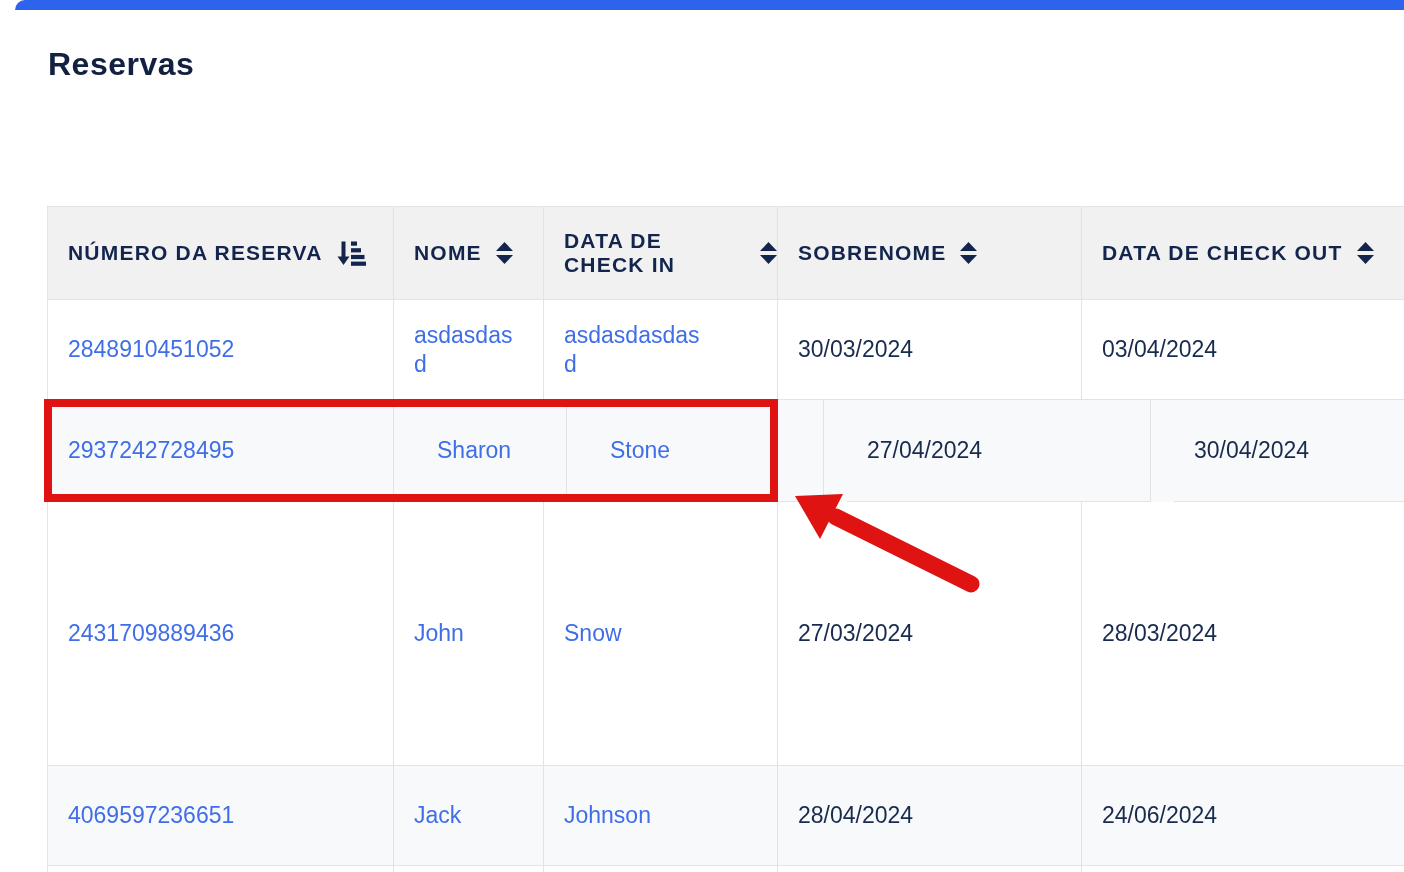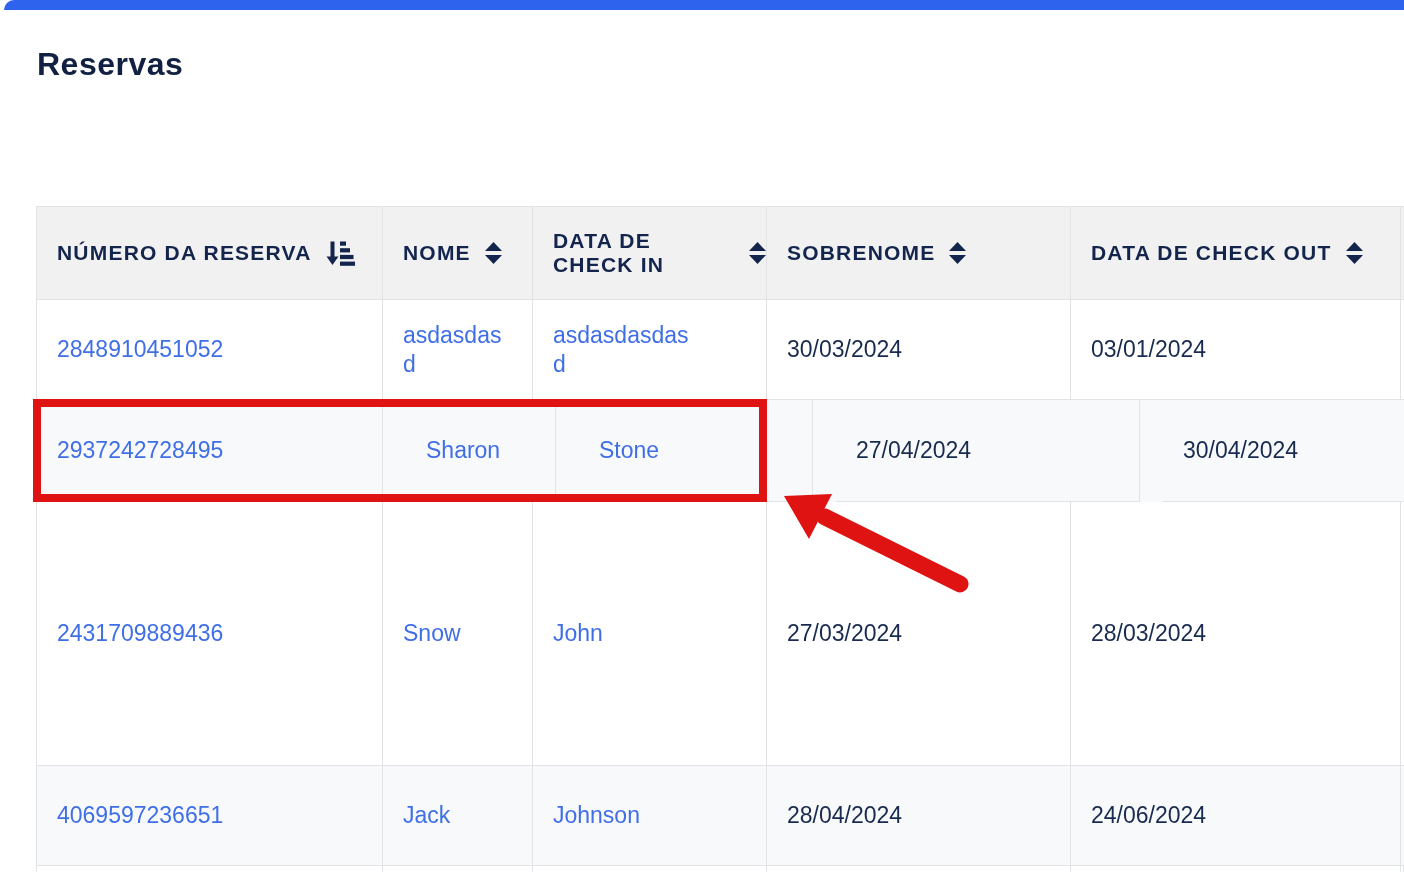--- a/index.html
+++ b/index.html
@@ -8,21 +8,21 @@
     --navy:#182a4e;
     --heading:#122142;
     --red:#e01313;
     --line:#e2e3e6;
     --head-bg:#f1f1f2;
     --stripe:#f8f9fa;
   }
   *{box-sizing:border-box;margin:0;padding:0;}
   html,body{width:1404px;height:872px;overflow:hidden;background:#ffffff;
     font-family:"Liberation Sans","DejaVu Sans",sans-serif;}
-  .stage{position:relative;width:1179px;height:872px;background:#fff;}
+  .stage{position:relative;width:1179px;height:872px;background:#fff;margin-left:11px;}
 
   
   .top-bar{position:absolute;left:4px;top:0;width:1400px;height:10px;
     background:var(--accent);border-top-left-radius:22px;}
 
   
   .page-title{position:absolute;left:37px;top:46px;font-size:32px;font-weight:800;
     letter-spacing:.5px;color:var(--heading);}
 
   
@@ -131,21 +131,21 @@
           <div class="td c-nome">
             <a class="link txt" href="#">asdasdasd</a>
           </div>
           <div class="td c-sobrenome">
             <a class="link txt" href="#">asdasdasdasd</a>
           </div>
           <div class="td c-checkin">
             <span class="txt">30/03/2024</span>
           </div>
           <div class="td c-checkout">
-            <span class="txt">03/01/2024</span>
+            <span class="txt">03/04/2024</span>
           </div>
           <div class="td c-fill"></div>
         </div>
         <div class="tr">
           <div class="td c-num">
             <a class="link txt" href="#">2937242728495</a>
           </div>
           <div class="td c-nome">
             <a class="link txt" href="#">Sharon</a>
           </div>
@@ -157,25 +157,25 @@
           </div>
           <div class="td c-checkout">
             <span class="txt">30/04/2024</span>
           </div>
           <div class="td c-fill"></div>
         </div>
         <div class="tr">
           <div class="td c-num">
             <a class="link txt" href="#">2431709889436</a>
           </div>
+          <div class="td c-nome">
+            <a class="link txt" href="#">John</a>
+          </div>
           <div class="td c-sobrenome">
             <a class="link txt" href="#">Snow</a>
-          </div>
-          <div class="td c-nome">
-            <a class="link txt" href="#">John</a>
           </div>
           <div class="td c-checkin">
             <span class="txt">27/03/2024</span>
           </div>
           <div class="td c-checkout">
             <span class="txt">28/03/2024</span>
           </div>
           <div class="td c-fill"></div>
         </div>
         <div class="tr">

